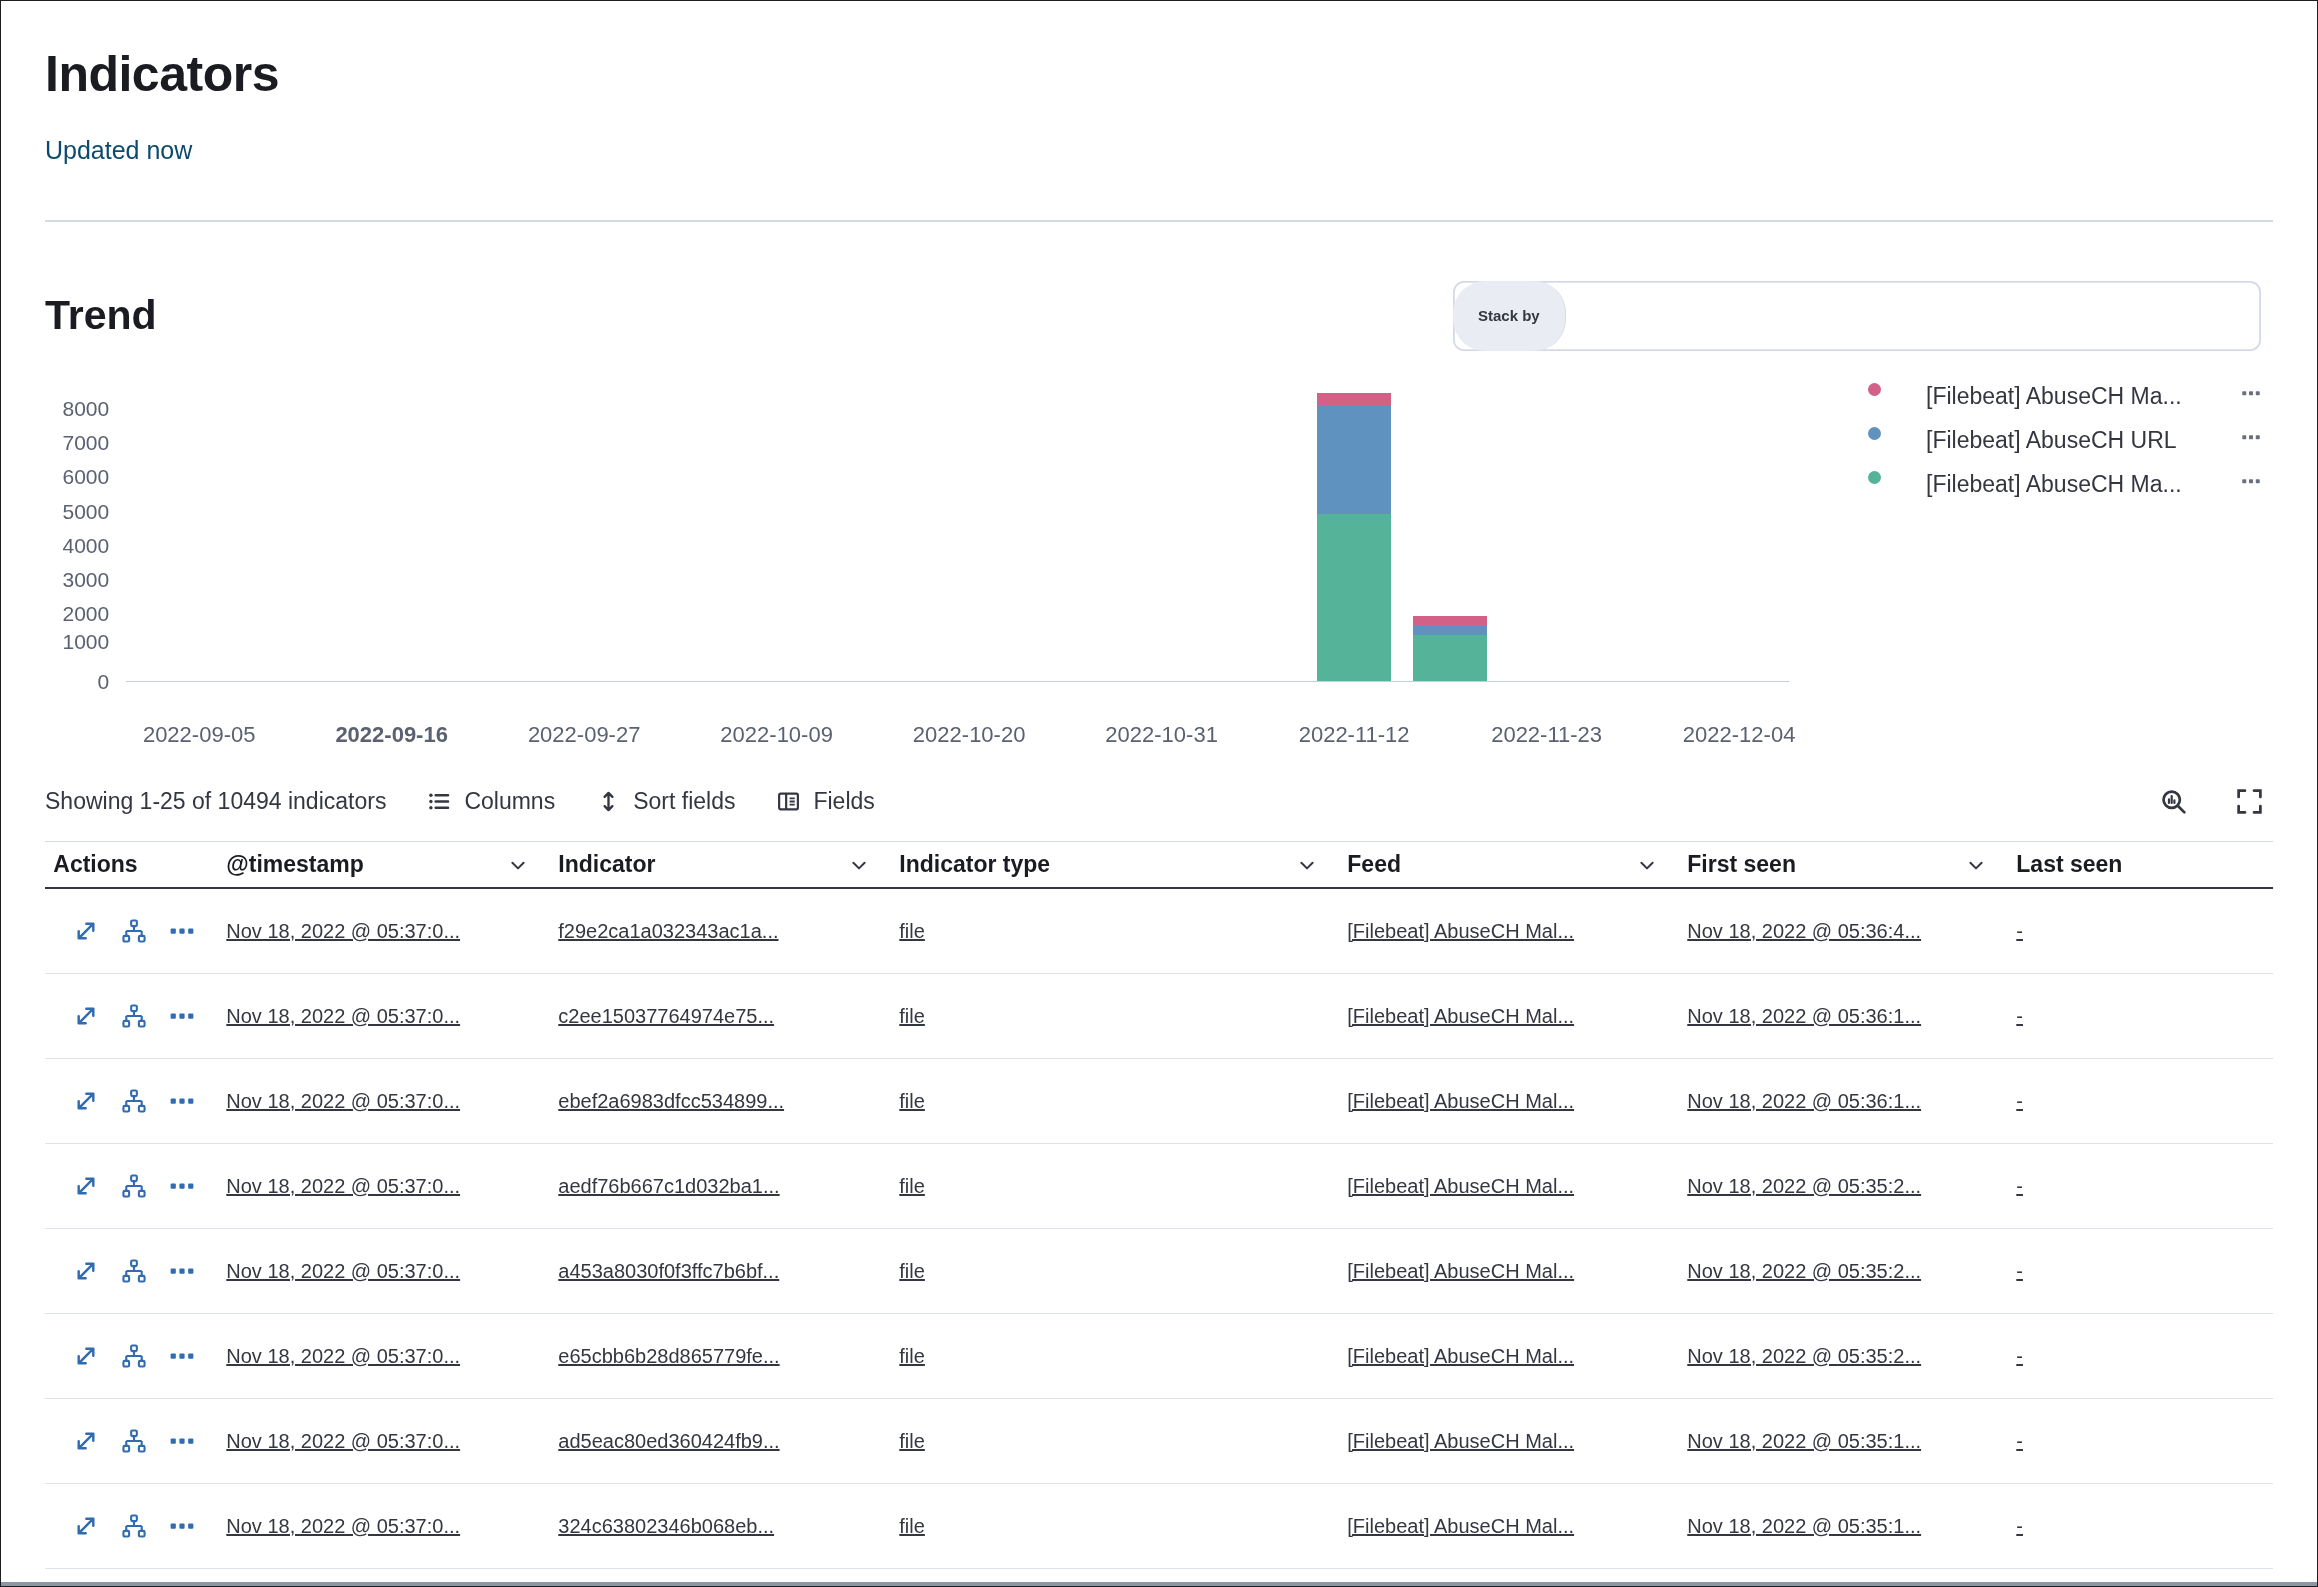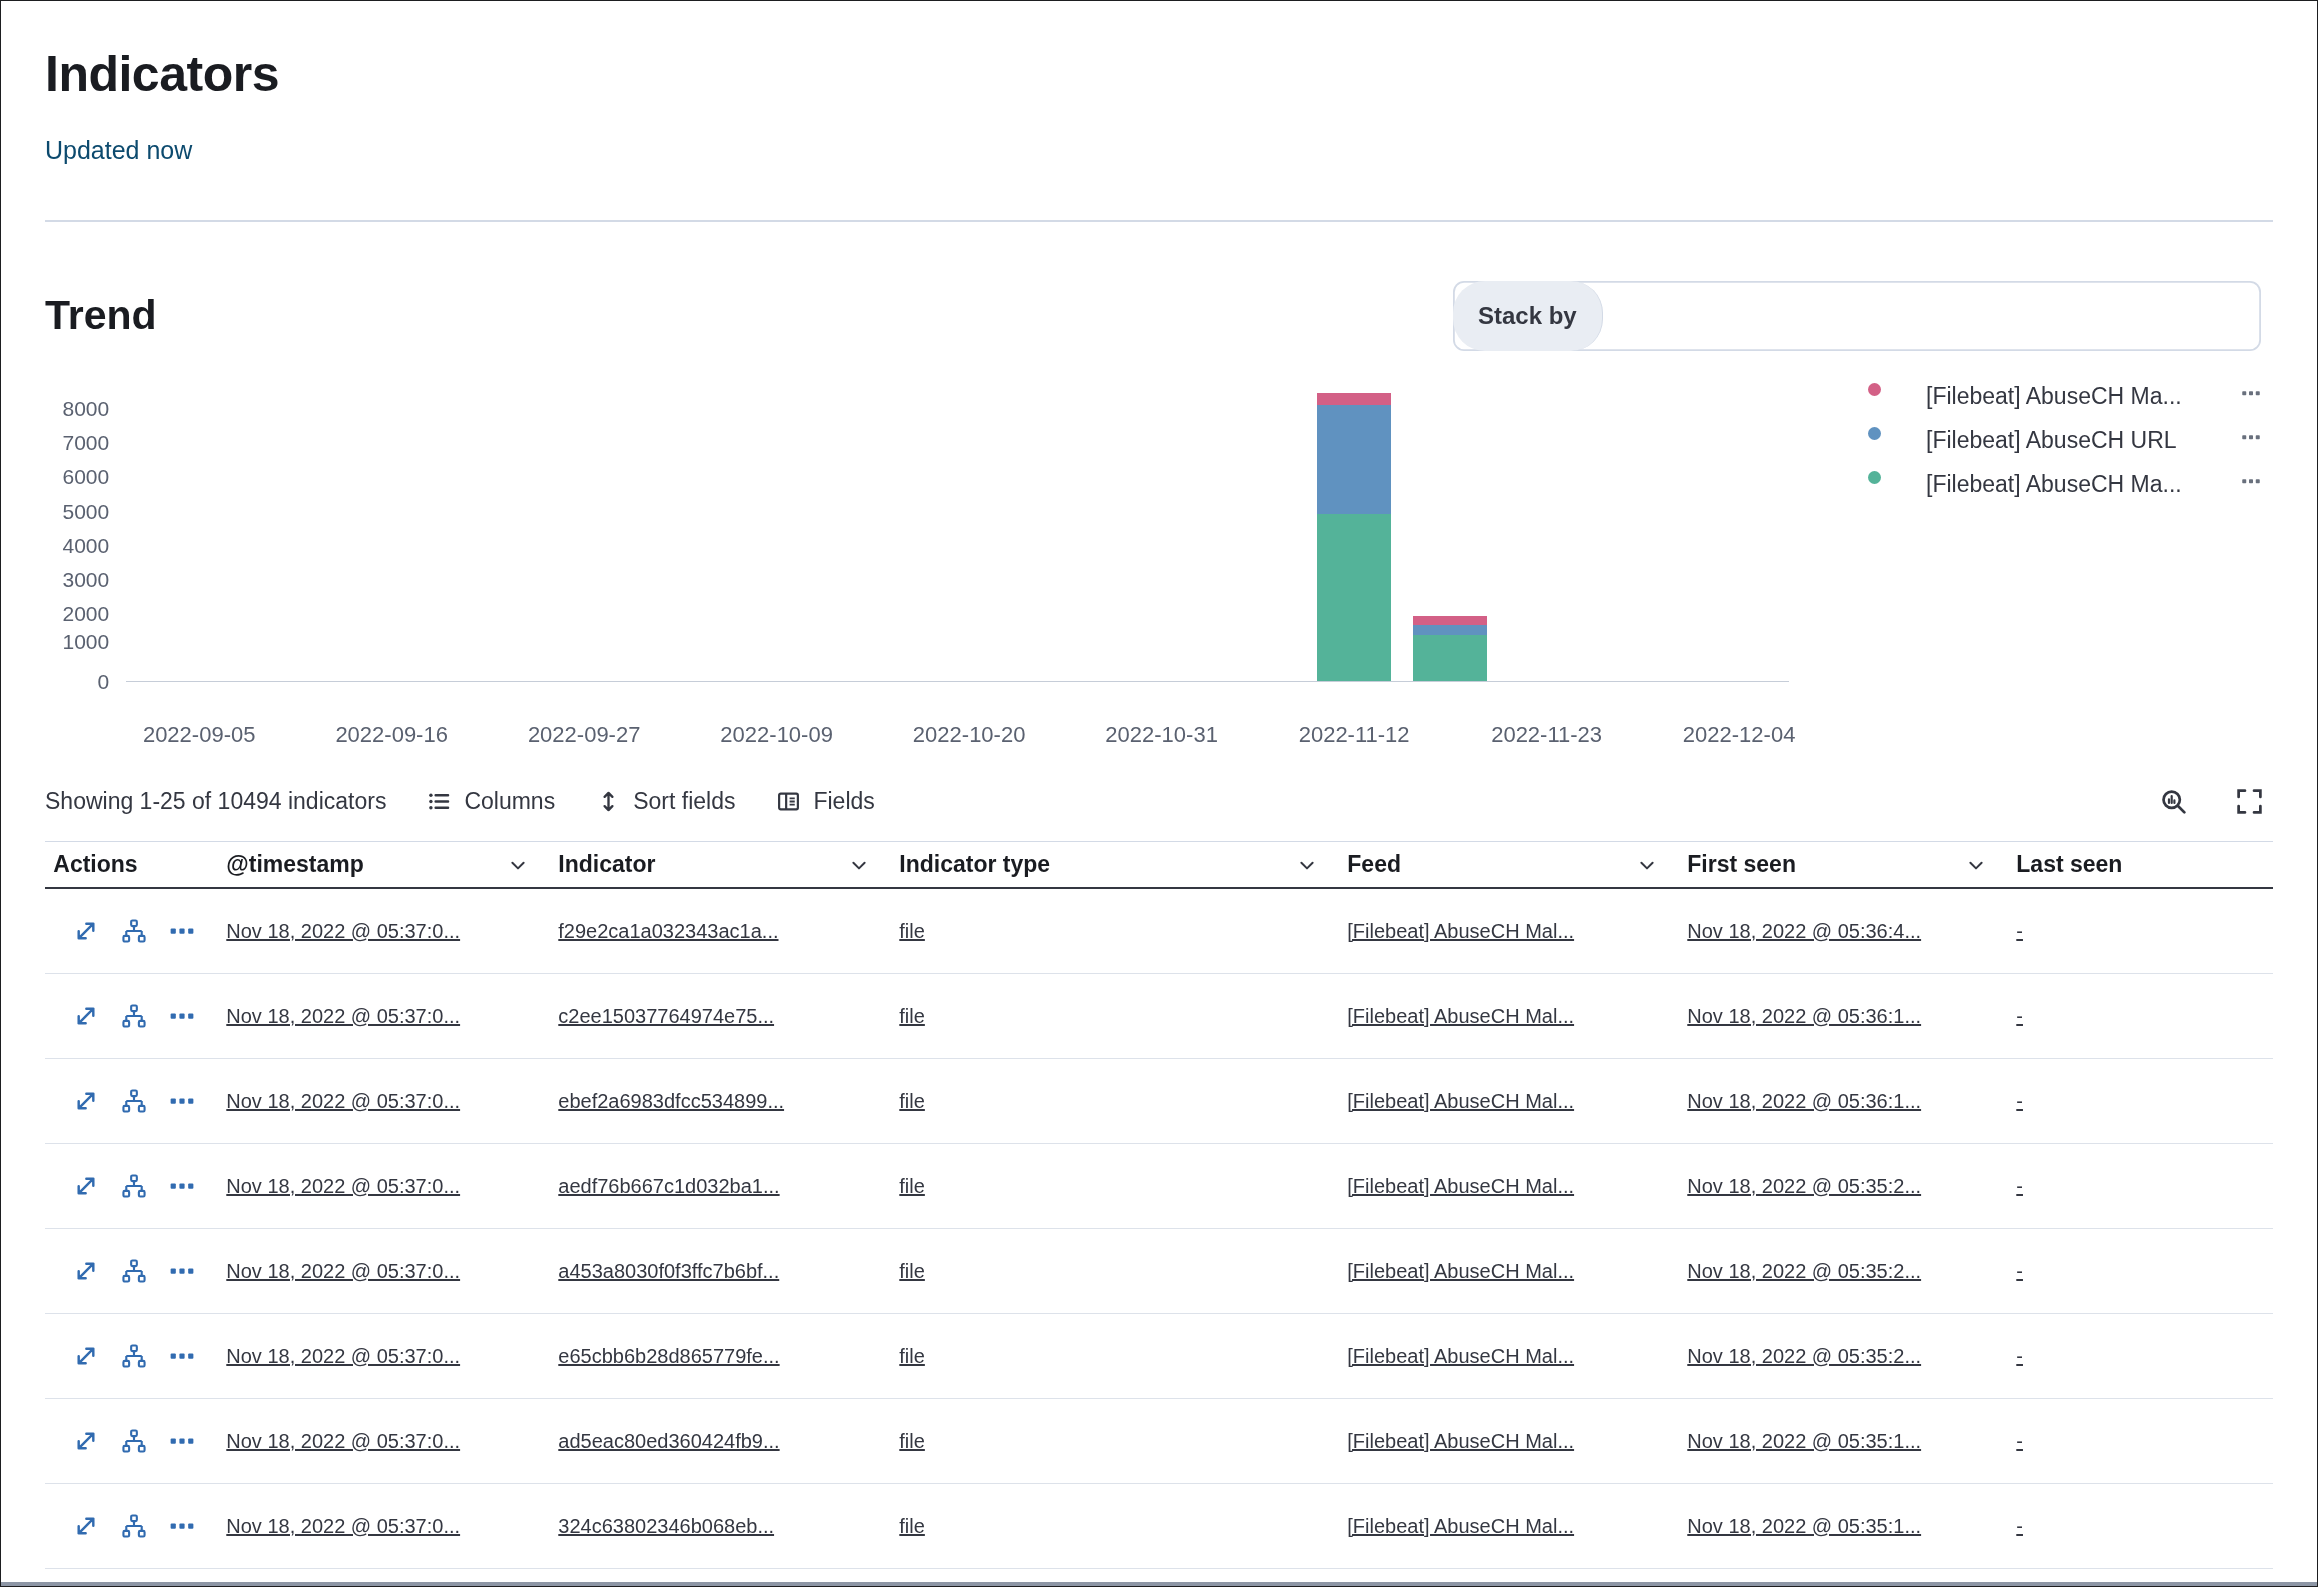--- a/index.html
+++ b/index.html
@@ -11,21 +11,21 @@
   header { padding-top: 31px; }
   h1 { font-size: 50px; font-weight: 700; color: #1a1c21; letter-spacing: -0.5px; }
   .updated { margin-top: 33px; font-size: 25px; color: #0c4a6e; }
   .divider { height: 1.8px; background: #d3dae6; margin-top: 55px; }
 
   .trend-row { margin-top: 59px; display: flex; justify-content: space-between; align-items: center; }
   h2 { font-size: 41px; font-weight: 700; color: #1a1c21; }
   .stackby { display: flex; align-items: stretch; width: 808px; height: 70px; border-radius: 11px;
              box-shadow: inset 0 0 0 1.8px #d3dae6; overflow: hidden; background: #fff; margin-right: 12px; cursor: pointer; }
   .stackby-label { background: #e9edf3; display: flex; align-items: center; padding: 0 25px;
-                   font-weight: 700; font-size: 24px; color: #343741; border-right: 1.8px solid #d3dae6; border-radius: 32px; }
+                   font-weight: 700; font-size: 15px; color: #343741; border-right: 1.8px solid #d3dae6; border-radius: 32px; }
   .stackby-value { flex: 1; display: flex; align-items: center; justify-content: space-between;
                    padding: 0 26px 0 22px; font-size: 25px; color: #343741; }
   .chev { width: 28px; height: 28px; color: #343741; }
 
   .chart { position: relative; height: 369px; margin-top: 41px; }
   .y-axis { position: absolute; left: 0; top: 0; width: 66px; height: 290px; }
   .ylab { position: absolute; right: 1.8px; transform: translateY(50%); font-size: 21px; color: #5a6170; }
   .plot { position: absolute; left: 81px; top: 0; width: 1663px; height: 290px; border-bottom: 1.8px solid #c6cdd8; }
   .bar { position: absolute; bottom: 0; width: 4.45%; transform: translateX(-50%);
          display: flex; flex-direction: column-reverse; }
@@ -100,21 +100,21 @@
             <div class="seg" style="height: 12px; background: rgb(211, 96, 134);"></div>
           </div>
           <div class="bar" style="left: 79.6375%;">
             <div class="seg" style="height: 46px; background: rgb(84, 179, 153);"></div>
             <div class="seg" style="height: 10.2px; background: rgb(96, 146, 192);"></div>
             <div class="seg" style="height: 8.5px; background: rgb(211, 96, 134);"></div>
           </div>
         </div>
       <div class="x-axis">
           <div class="xlab" style="left: 4.4%;">2022-09-05</div>
-          <div class="xlab" style="left: 15.975%;">2022-09-16</div>
+          <div class="xlab" style="left: 15.975%; font-weight: bold;">2022-09-16</div>
           <div class="xlab" style="left: 27.55%;">2022-09-27</div>
           <div class="xlab" style="left: 39.125%;">2022-10-09</div>
           <div class="xlab" style="left: 50.7%;">2022-10-20</div>
           <div class="xlab" style="left: 62.275%;">2022-10-31</div>
           <div class="xlab" style="left: 73.85%;">2022-11-12</div>
           <div class="xlab" style="left: 85.425%;">2022-11-23</div>
           <div class="xlab" style="left: 97%;">2022-12-04</div>
         </div>
       <div class="legend">
   <div class="legend-item">

